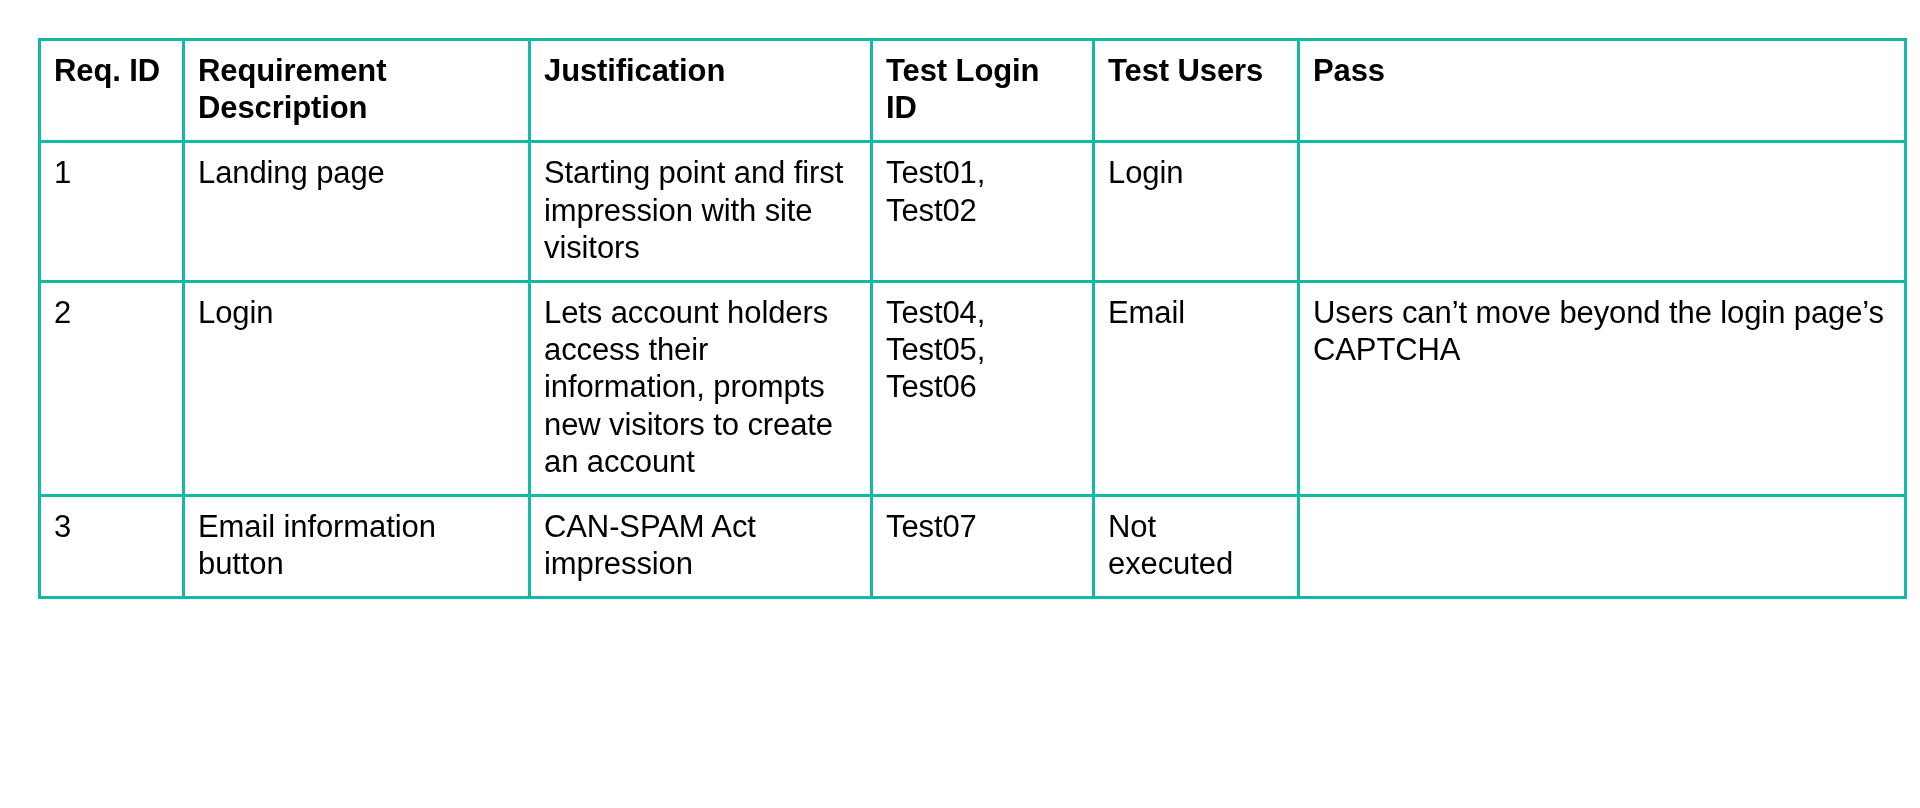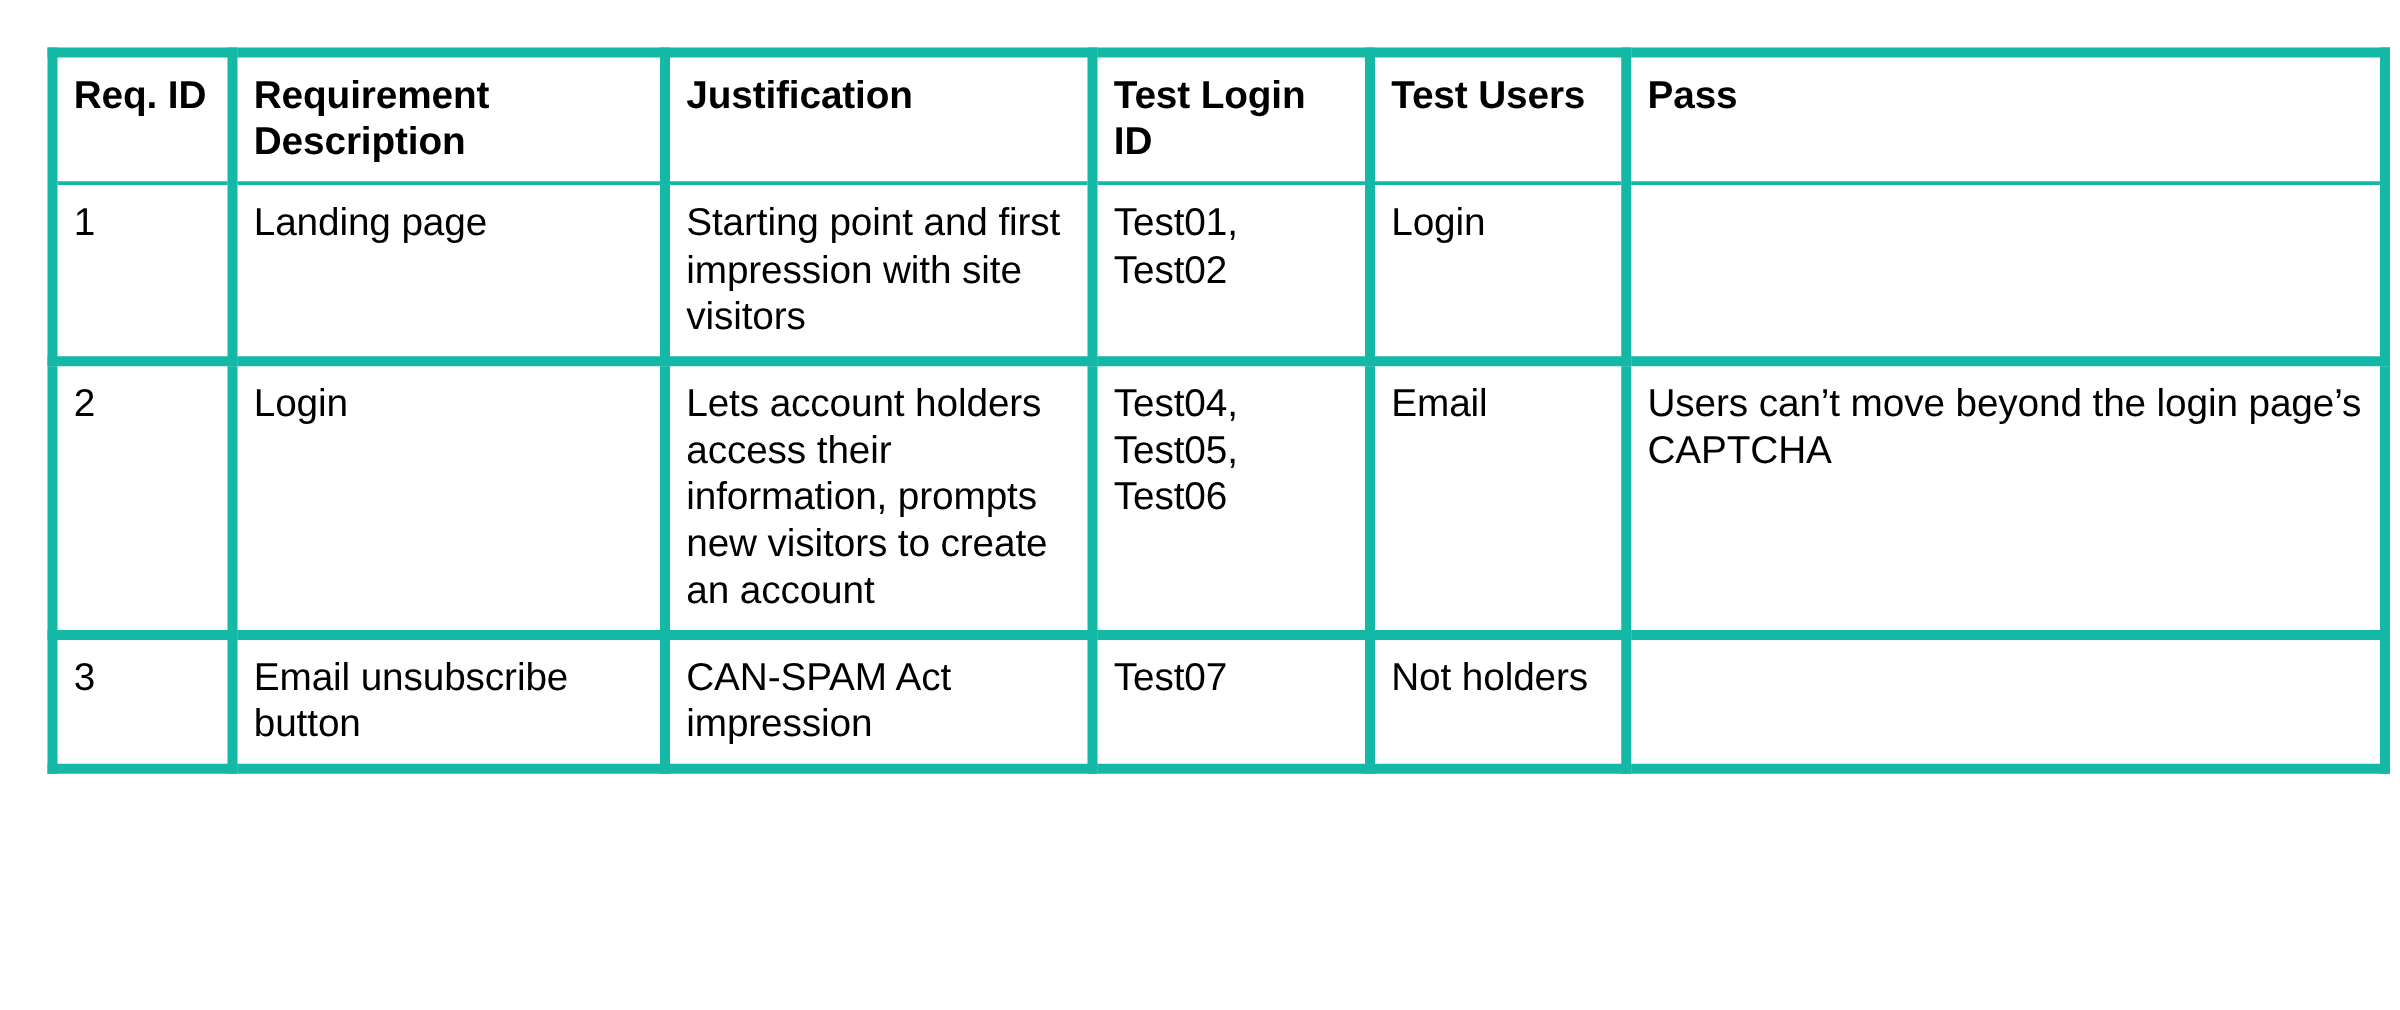--- a/index.html
+++ b/index.html
@@ -27,21 +27,21 @@
     width: 1866px;
   }
   table.req-table {
     border-collapse: collapse;
     table-layout: fixed;
     width: 1866px;
     background: #ffffff;
   }
   table.req-table td,
   table.req-table th {
-    border: 8px solid #14b8a6;
+    border: 3px solid #14b8a6;
     vertical-align: top;
     text-align: left;
     padding: 11px 13px 14px 13px;
     font-size: 31px;
     line-height: 1.20;
     letter-spacing: -0.1px;
     background: #ffffff;
   }
   table.req-table th {
     font-weight: bold;
@@ -138,30 +138,30 @@
           </td>
           <td>
             <span class="cell-text">Users can’t move beyond the login page’s CAPTCHA</span>
           </td>
         </tr>
         <tr>
           <td>
             <span class="cell-text">3</span>
           </td>
           <td>
-            <span class="cell-text">Email unsubscribe button</span>
+            <span class="cell-text">Email information button</span>
           </td>
           <td>
             <span class="cell-text">CAN-SPAM Act impression</span>
           </td>
           <td>
             <span class="cell-text">Test07</span>
           </td>
           <td>
-            <span class="cell-text">Not holders</span>
+            <span class="cell-text">Not executed</span>
           </td>
           <td>
             <span class="cell-text cell-empty"></span>
           </td>
         </tr>
       </tbody>
     </table>
   </div>
 </div>
 

